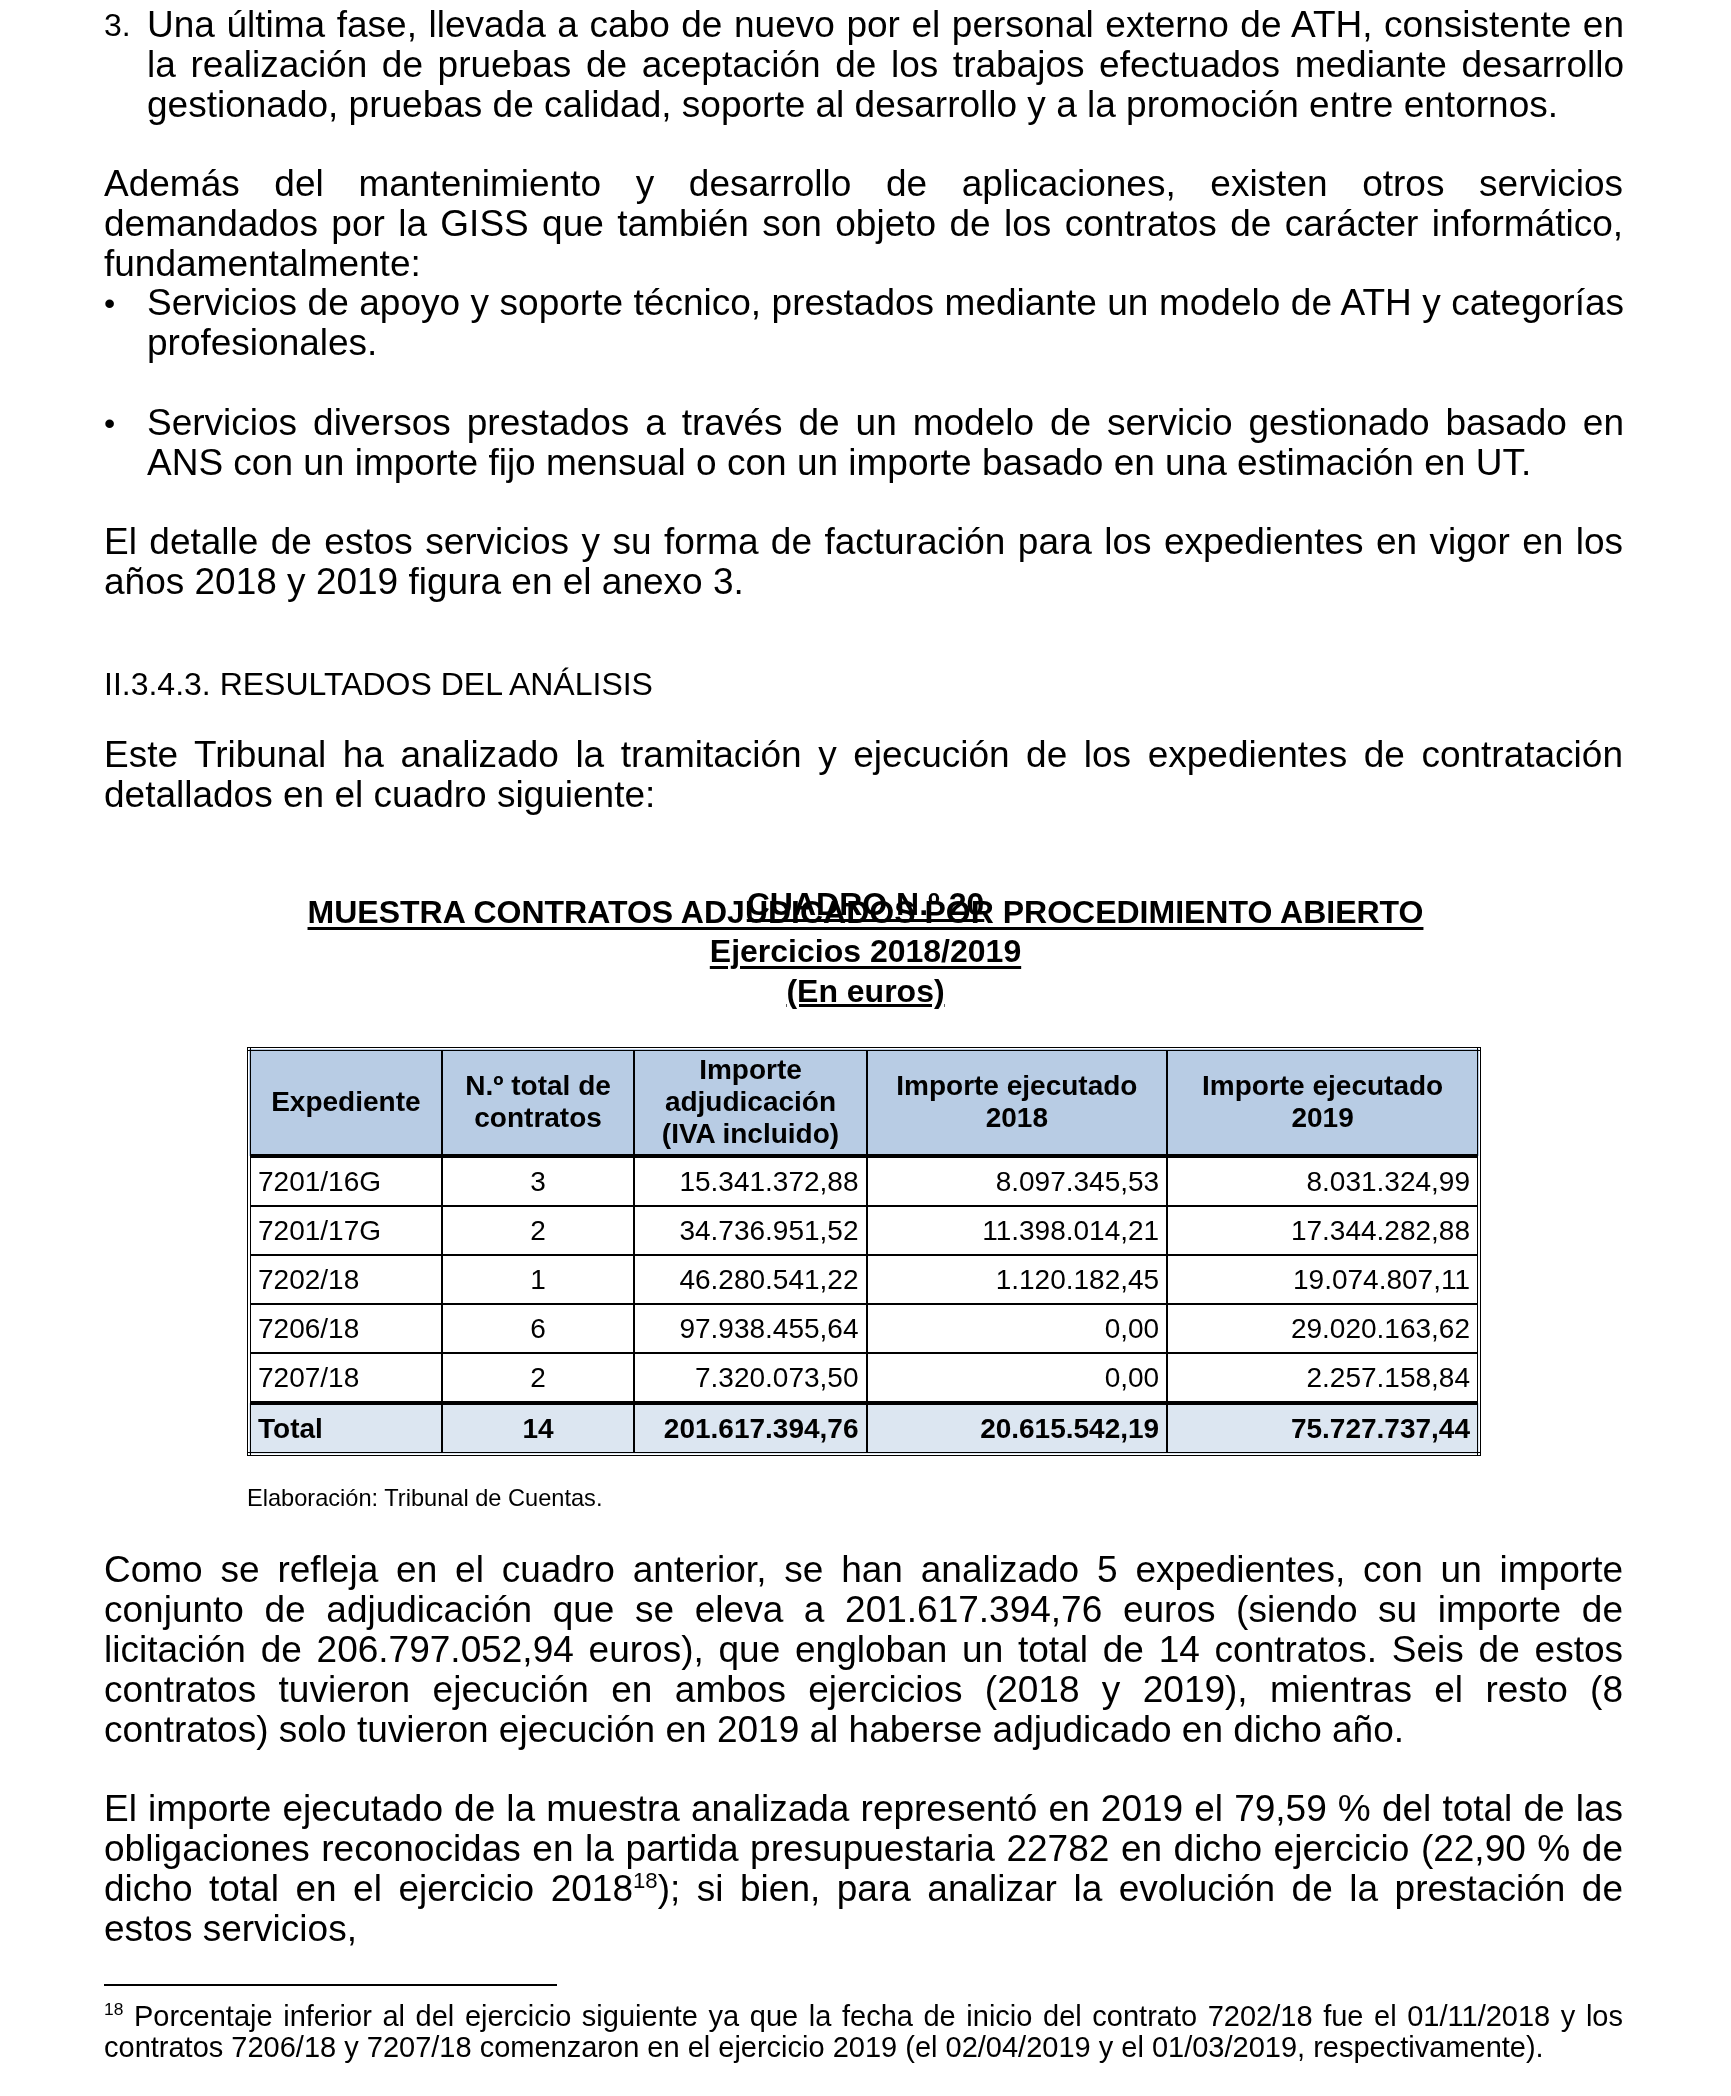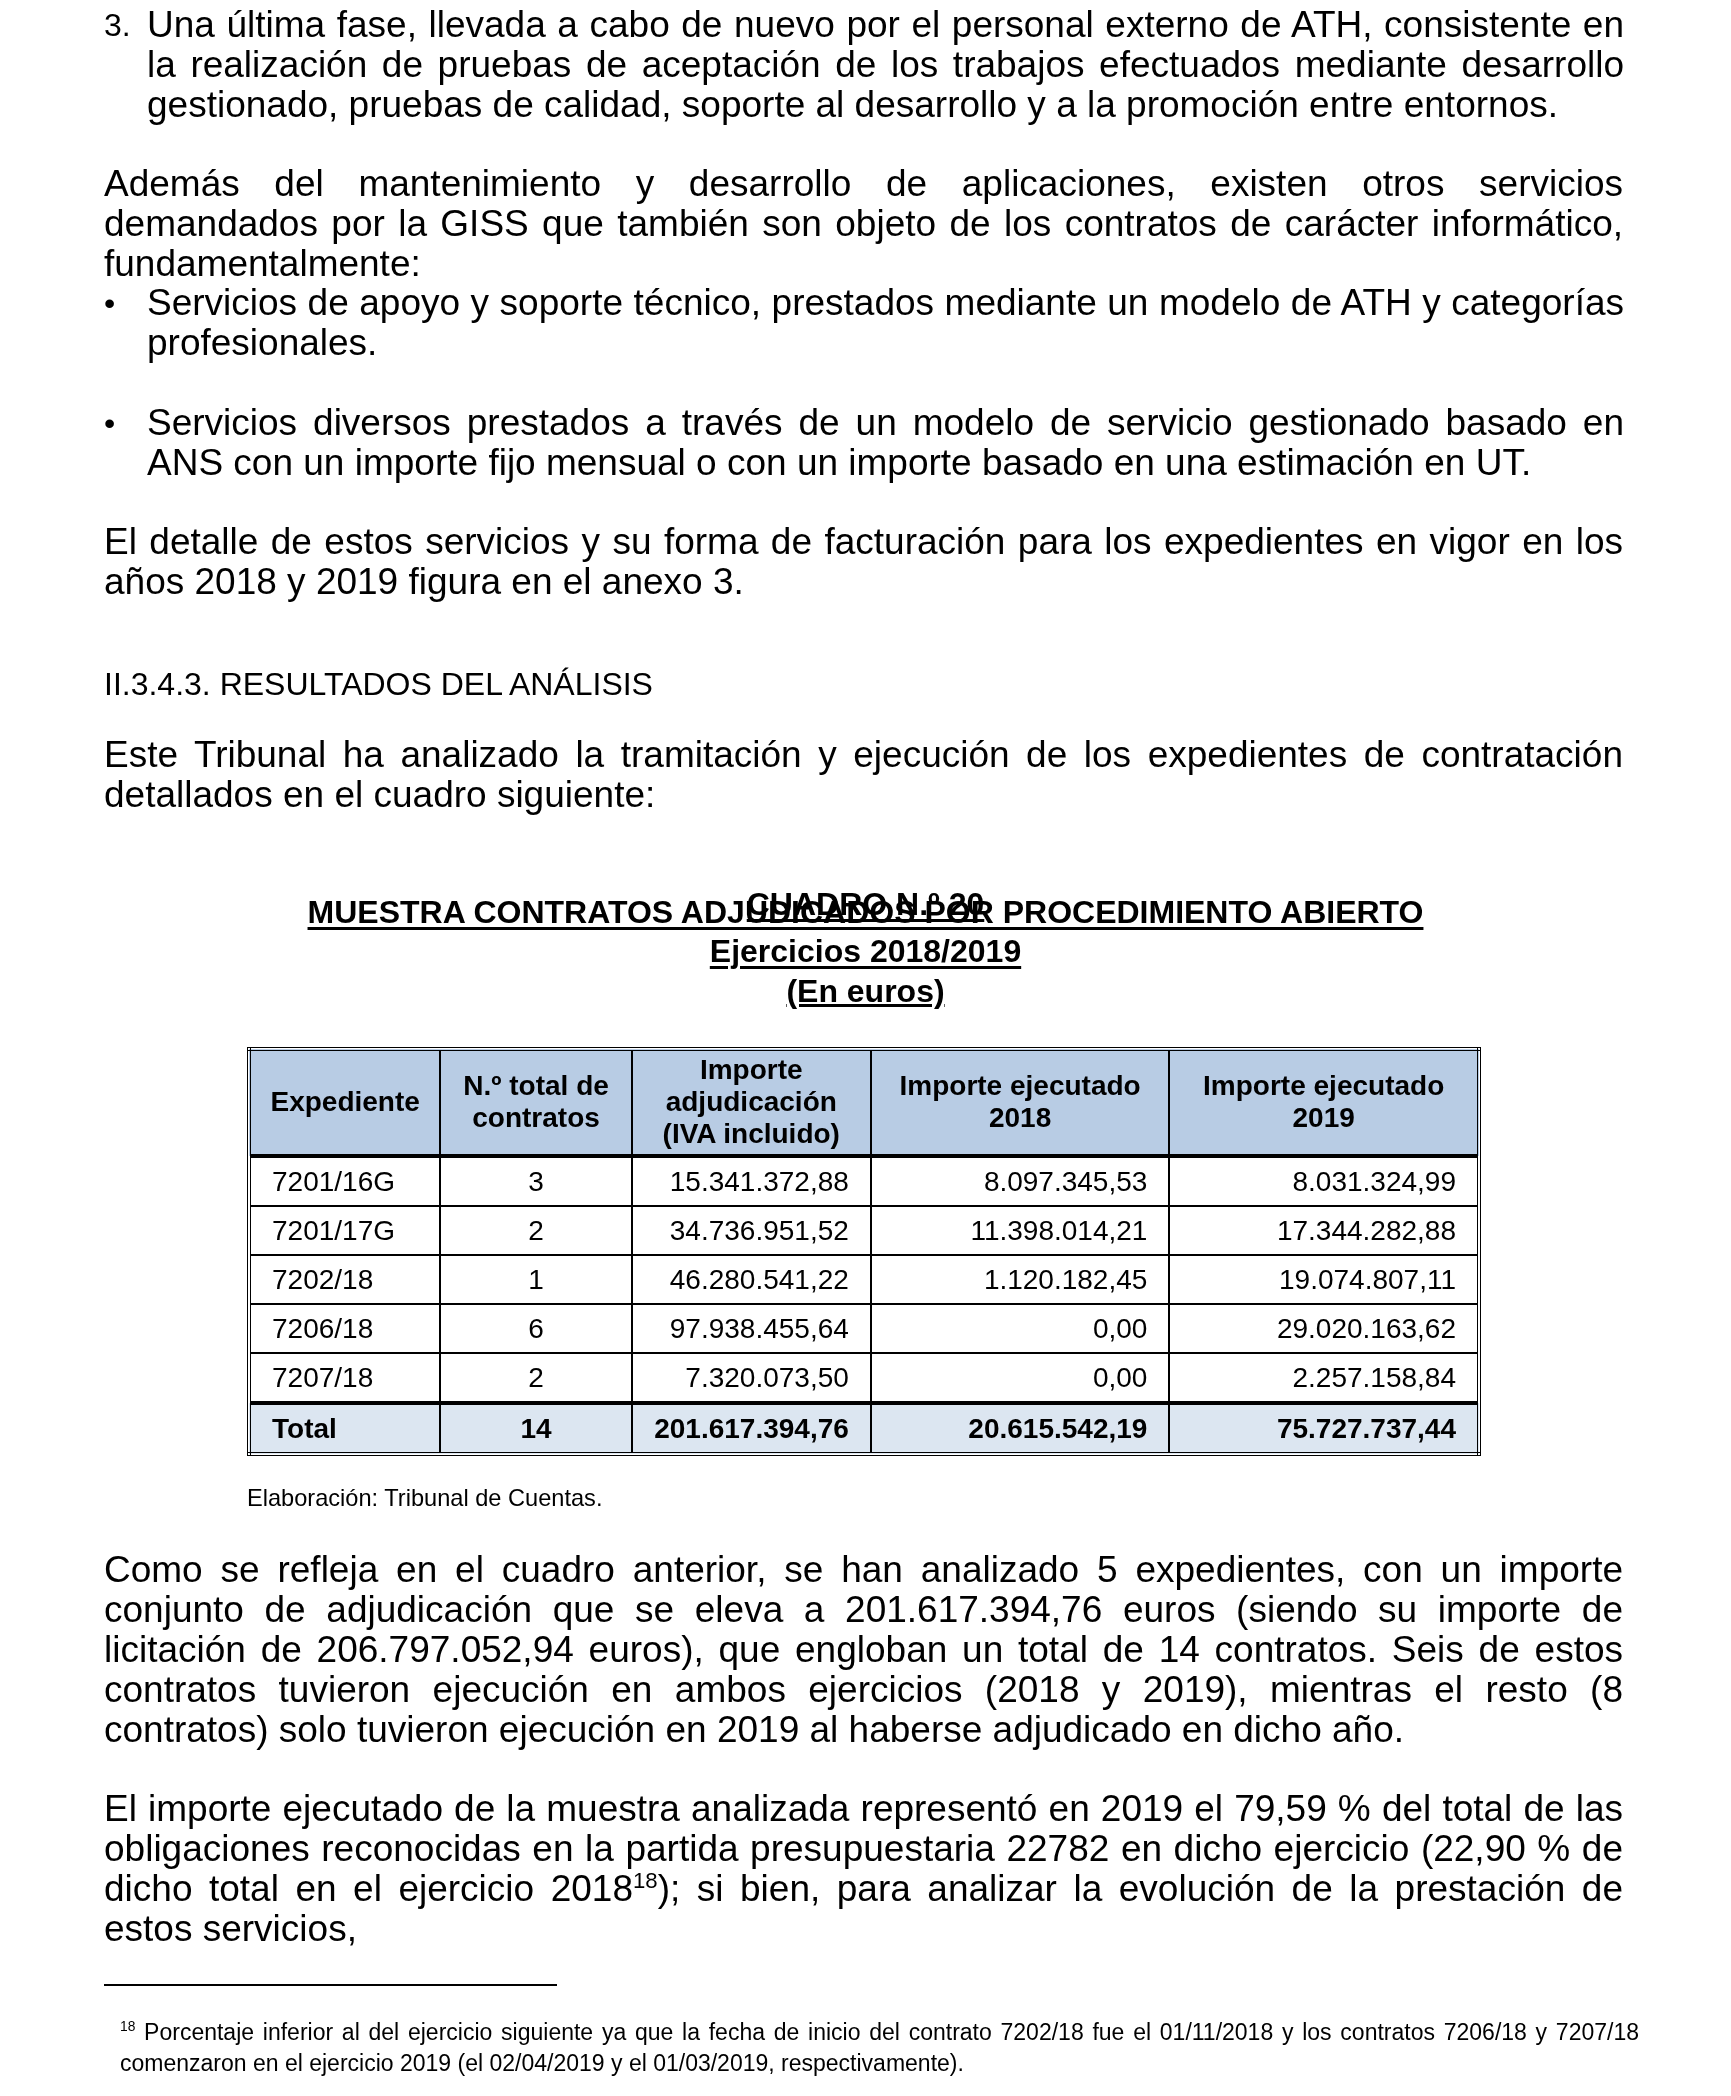--- a/index.html
+++ b/index.html
@@ -10,28 +10,28 @@
   .indent { left:147px; width:1477px; }
   .marker { position:absolute; left:104px; font-size:32px; line-height:40px; }
   .heading { position:absolute; left:104px; font-size:32px; line-height:40px;margin-top:8px; }
   .title { position:absolute; left:0; width:1731px; text-align:center; font-weight:bold;
            font-size:32px; line-height:40px; }
   .title span { text-decoration:underline; text-decoration-thickness:3.3px; text-underline-offset:4.1px; }
   table.t { position:absolute; left:247px; top:1047px; width:1234px; border-collapse:collapse;
             border:4.9px double #000; font-size:28px; }
   table.t th { background:#b8cce4; font-weight:bold; text-align:center; line-height:32px;
                border:2.4px solid #000; border-bottom:4.9px solid #000; padding:3.3px 8.1px; height:94px; }
-  table.t td { border:2.4px solid #000; height:47px; padding:0 21px; line-height:47px; }
+  table.t td { border:2.4px solid #000; height:47px; padding:0 7px; line-height:47px; }
   table.t td.num { text-align:right; }
   table.t td.c { text-align:center; }
   table.t tr.total td { background:#dce6f1; font-weight:bold; border-top:4.9px solid #000; }
   .src { position:absolute; left:247px; top:1485px; font-size:23.6px; }
   .fn-rule { position:absolute; left:104px; top:1984px; width:453px; height:2.4px; background:#000; }
-  .fn { position:absolute; left:104px; top:2001px; width:1519px; font-size:23px; line-height:31px;
-        text-align:justify; text-align-last:left; margin:16px; }
+  .fn { position:absolute; left:104px; top:2001px; width:1519px; font-size:29px; line-height:31px;
+        text-align:justify; text-align-last:left; margin:0; }
   sup { font-size:60%; line-height:0; }
 </style>
 </head>
 <body>
 
 <span class="marker" style="top:4.9px;">3.</span>
 <p class="p indent" style="top:4.9px;">Una última fase, llevada a cabo de nuevo por el personal externo de ATH, consistente en la realización de pruebas de aceptación de los trabajos efectuados mediante desarrollo gestionado, pruebas de calidad, soporte al desarrollo y a la promoción entre entornos.</p>
 
 <p class="p" style="top:164px;">Además del mantenimiento y desarrollo de aplicaciones, existen otros servicios demandados por la GISS que también son objeto de los contratos de carácter informático, fundamentalmente:</p>
 

